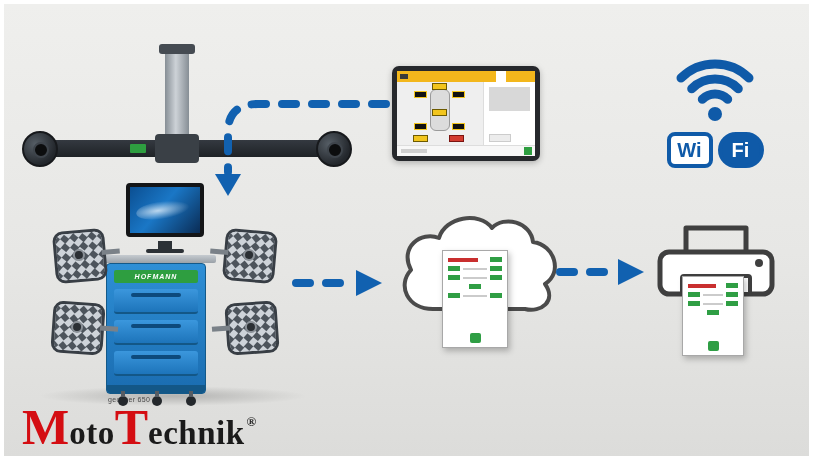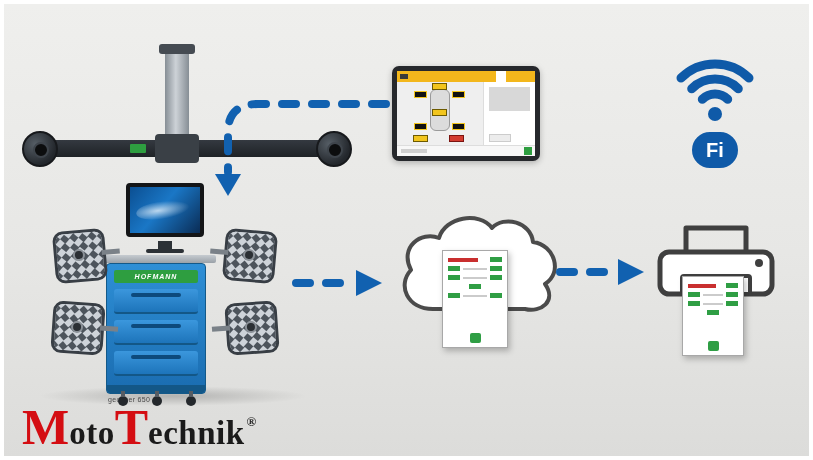--- a/index.html
+++ b/index.html
@@ -173,20 +173,21 @@
   </div>
 
   <div class="abs wifi">
     <svg width="118" height="86" viewBox="0 0 118 86">
       <path d="M 25 38 A 48 48 0 0 1 93 38" fill="none" stroke="#0f5aa8" stroke-width="9" stroke-linecap="round"></path>
       <path d="M 35.7 48.7 A 33 33 0 0 1 82.3 48.7" fill="none" stroke="#0f5aa8" stroke-width="9" stroke-linecap="round"></path>
       <path d="M 46.3 59.3 A 18 18 0 0 1 71.7 59.3" fill="none" stroke="#0f5aa8" stroke-width="9" stroke-linecap="round"></path>
       <circle cx="59" cy="74" r="7" fill="#0f5aa8"></circle>
     </svg>
     <div class="wifi-row">
+      <div class="wifi-box wi">Wi</div>
       <div class="wifi-box fi">Fi</div>
     </div>
   </div>
 
   <div class="abs cloud">
     <svg width="176" height="128" viewBox="0 0 176 128">
       <path d="M 44 102 C 18 102 8 78 22 63 C 10 40 32 24 50 31 C 56 10 90 4 103 21 C 115 8 142 15 144 35 C 166 38 174 66 156 77 C 168 94 152 106 136 102 Z" fill="#ffffff" stroke="#4b4b4b" stroke-width="4" stroke-linejoin="round"></path>
     </svg>
   </div>
   <div class="abs sheet cloud-doc">

